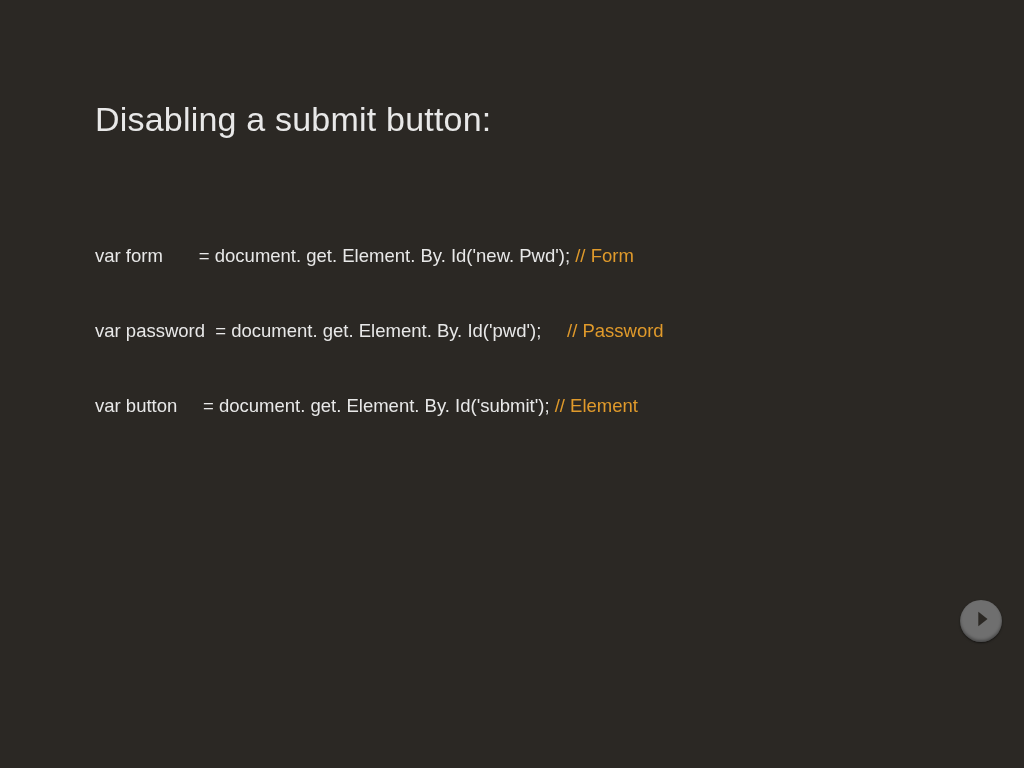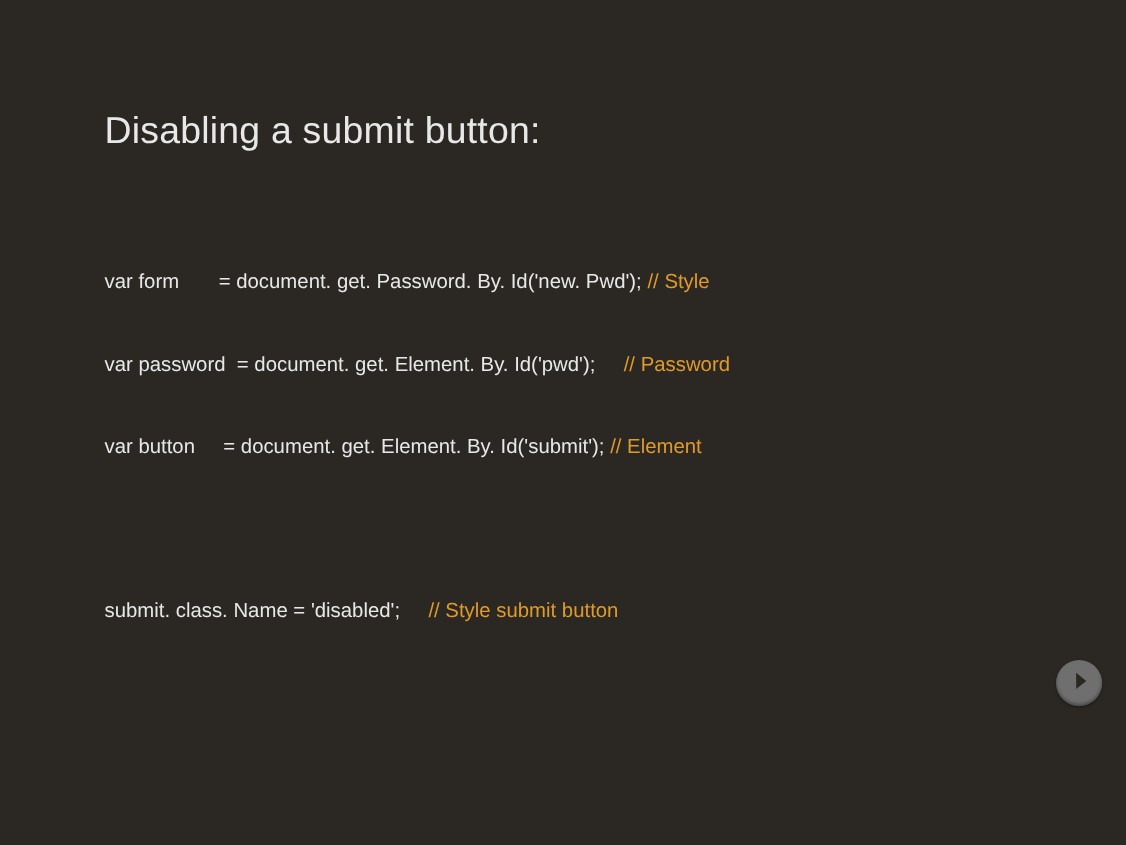--- a/index.html
+++ b/index.html
@@ -64,29 +64,28 @@
   }
 </style>
 </head>
 <body>
 
 <div class="slide">
 
   <h1 class="title">Disabling a submit button:</h1>
 
   <div class="code-block">
-    <span class="code-line"><span>var form       = document. get. Password. By. Id('new. Pwd'); </span><span class="comment">// Style</span></span>
+    <span class="code-line"><span>var form       = document. get. Element. By. Id('new. Pwd'); </span><span class="comment">// Form</span></span>
     <span class="code-line"><span>var password  = document. get. Element. By. Id('pwd');     </span><span class="comment">// Password</span></span>
     <span class="code-line"><span>var button     = document. get. Element. By. Id('submit'); </span><span class="comment">// Element</span></span>
   </div>
 
   <div class="gap"></div>
 
   <div class="code-block">
-    <span class="code-line"><span>submit. class. Name = 'disabled';     </span><span class="comment">// Style submit button</span></span>
   </div>
 
   <div class="next-btn">
     <span>
       <svg viewBox="0 0 24 24">
           <path d="M8 4l10 8-10 8z"></path>
         </svg>
     </span>
   </div>
 

